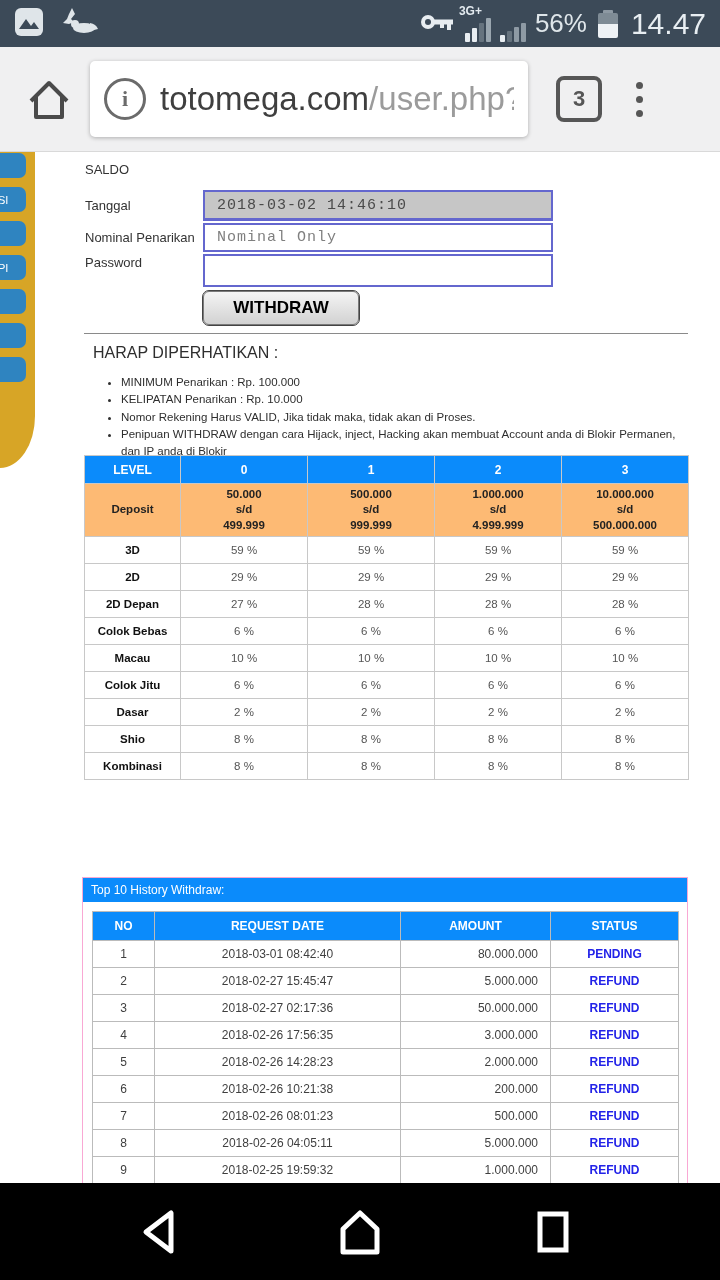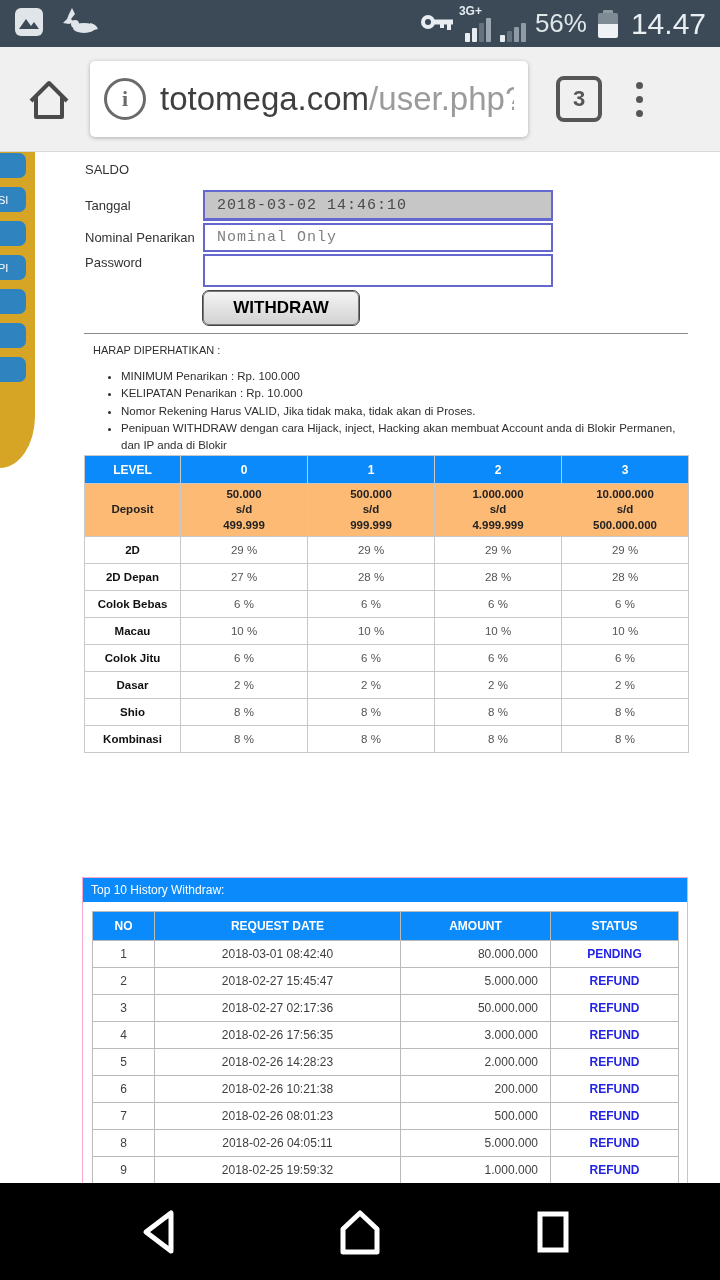--- a/index.html
+++ b/index.html
@@ -56,21 +56,21 @@
     padding:0 12px;letter-spacing:1px;}
   .finput.ro{background:#c6c6c6;}
   .finput::placeholder{color:#7f7f7f;opacity:1;}
   .withdraw{position:absolute;left:203px;top:139px;width:156px;height:34px;border:1px solid #7a7a7a;
     outline:1px solid #444;border-radius:6px;background:linear-gradient(#f4f4f4,#d2d2d2);
     font-family:"Liberation Sans",sans-serif;font-size:17px;font-weight:bold;color:#000;}
   .rule{position:absolute;left:84px;width:604px;top:181px;border-top:1px solid #8a8a8a;height:0;}
 
   
   .notice{position:absolute;left:93px;top:192px;width:586px;color:#2e2e2e;}
-  .notice .nt{font-size:11px;margin-bottom:12px;}
+  .notice .nt{font-size:16px;margin-bottom:12px;}
   .notice ul{margin:0 0 0 14px;padding-left:14px;}
   .notice li{font-size:11.5px;line-height:1.5;}
 
   
   table{border-collapse:collapse;table-layout:fixed;}
   .lvl{position:absolute;left:84px;top:303px;width:604px;}
   .lvl th,.lvl td{border:1px solid #c8c8c8;text-align:center;font-size:11.5px;}
   .lvl thead th{background:var(--blue);color:#fff;font-weight:bold;height:25px;font-size:12px;}
   .lvl .dep th,.lvl .dep td{background:#fdba74;font-weight:bold;height:50px;white-space:pre-line;line-height:1.35;color:#222;}
   .lvl tbody th{font-weight:bold;color:#111;height:24px;}
@@ -231,20 +231,27 @@
 s/d
 999.999</td>
             <td>1.000.000
 s/d
 4.999.999</td>
             <td>10.000.000
 s/d
 500.000.000</td>
           </tr>
           <tr>
+            <th>3D</th>
+            <td>59 %</td>
+            <td>59 %</td>
+            <td>59 %</td>
+            <td>59 %</td>
+          </tr>
+          <tr>
             <th>2D</th>
             <td>29 %</td>
             <td>29 %</td>
             <td>29 %</td>
             <td>29 %</td>
           </tr>
           <tr>
             <th>2D Depan</th>
             <td>27 %</td>
             <td>28 %</td>

